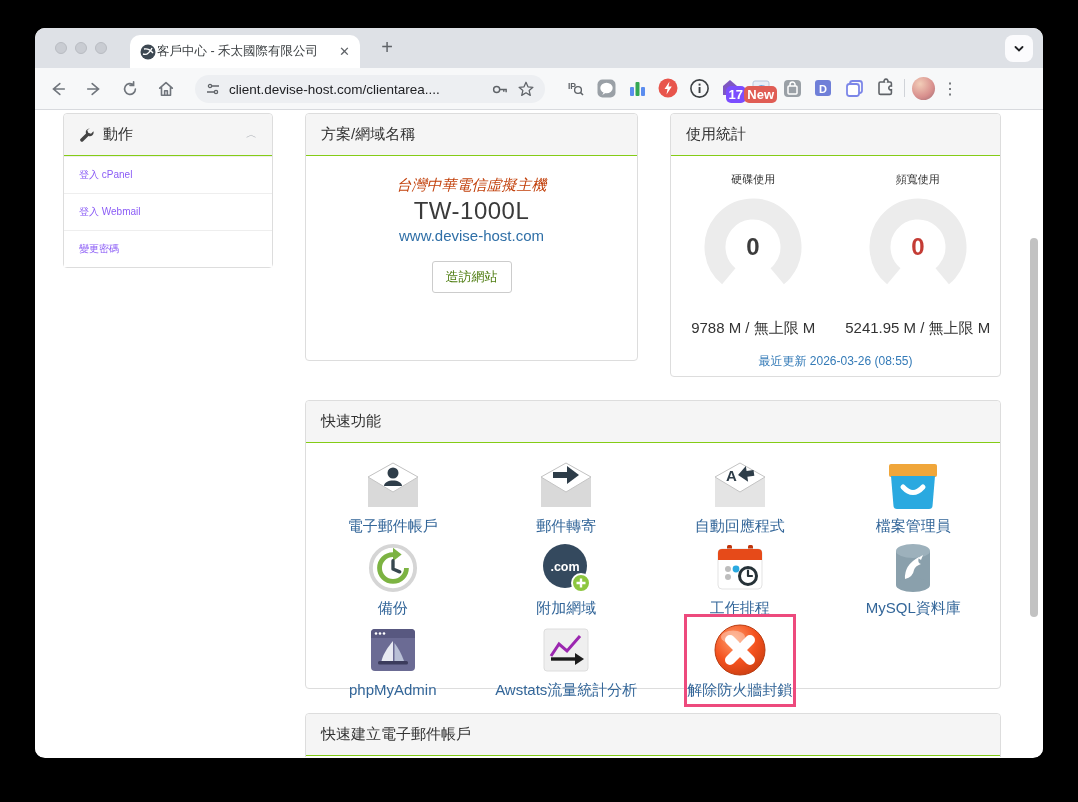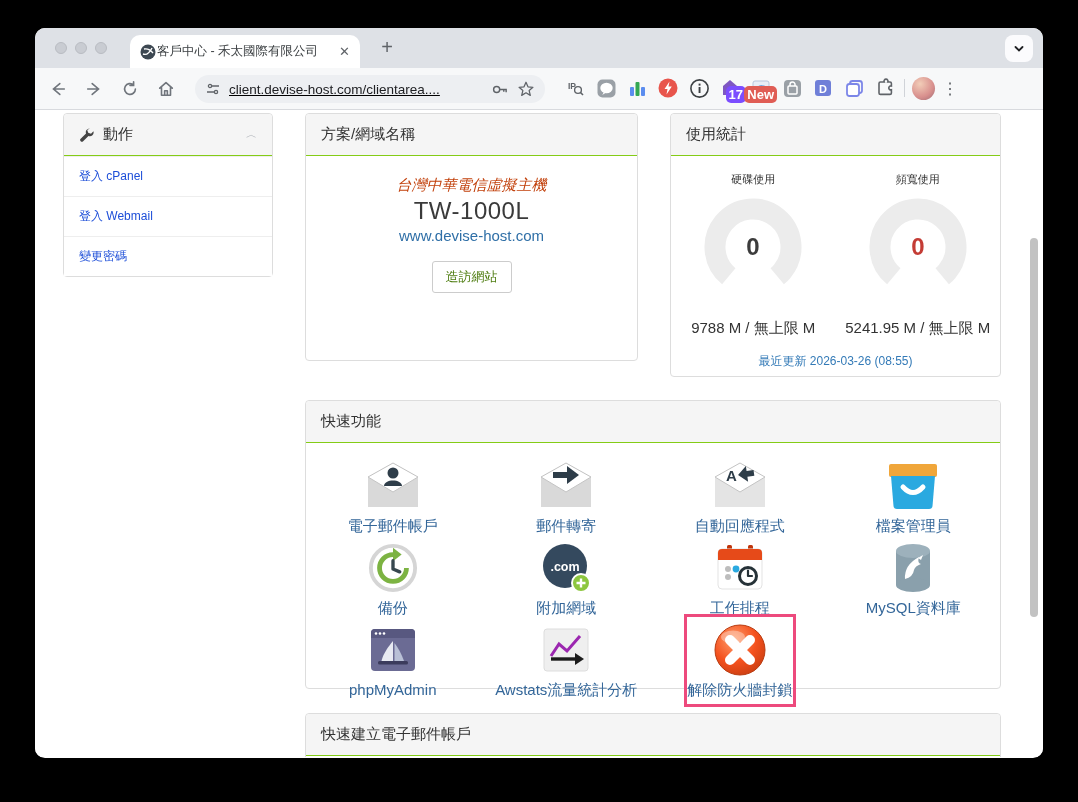--- a/index.html
+++ b/index.html
@@ -21,42 +21,42 @@
   .tab-search { position:absolute; right:10px; top:7px; width:28px; height:27px; background:#fbfbfd;
                 border-radius:8px; display:flex; align-items:center; justify-content:center; color:#202124; font-size:12px; }
 
   
   .toolbar { position:relative; height:42px; background:#f7f8f9; border-bottom:1px solid #d8dade;
              display:flex; align-items:center; }
   .nav-ic { width:26px; height:26px; margin-left:10px; display:flex; align-items:center; justify-content:center;
             color:#70757c; font-size:17px; }
   .nav-ic svg { width:18px; height:18px; stroke:#70757c; fill:none; stroke-width:1.8; }
   .omnibox { position:absolute; left:160px; top:7px; width:350px; height:28px; background:#edeff2;
-             border-radius:14px; display:flex; align-items:center; padding:0 10px;text-decoration:underline; }
+             border-radius:14px; display:flex; align-items:center; padding:0 10px; }
   .omni-url { font-size:13.5px; color:#202124; flex:1; margin-left:8px; white-space:nowrap; overflow:hidden; }
   .ext-row { position:absolute; left:528px; top:8px; display:flex; align-items:center; gap:7px; }
   .ext { width:24px; height:24px; display:flex; align-items:center; justify-content:center; position:relative; }
   .badge { position:absolute; bottom:-3px; right:-4px; font-size:13px; color:#fff; border-radius:5px;
            padding:1px 3px; font-weight:bold; }
   .sep { width:1px; height:18px; background:#d0d3d8; }
   .avatar { width:23px; height:23px; border-radius:50%;
             background:radial-gradient(circle at 35% 30%, #f2cdb8, #d88f8d 60%, #9c6b74); }
   .dots { font-size:16px; color:#5f6368; letter-spacing:0; }
 
   
   .content { position:relative; height:647px; background:#fff; overflow:hidden; }
   .card { position:absolute; background:#fff; border:1px solid #ddd; border-radius:4px; }
   .card-h { background:#f5f5f5; border-bottom:1px solid #84cc16; border-radius:4px 4px 0 0;
             padding:11px 15px; font-size:15px; color:#333; }
 
   
   .side { left:28px; top:3px; width:210px; }
   .side-h { display:flex; align-items:center; gap:9px; }
   .side-h .chev { margin-left:auto; color:#aeb2b8; font-size:11px; }
-  .side-item { padding:11px 15px; font-size:12px; color:#1d4ed8; border-top:1px solid #eee; background:#fff; cursor:pointer; }
+  .side-item { padding:11px 15px; font-size:10px; color:#8b5cf6; border-top:1px solid #eee; background:#fff; cursor:pointer; }
 
   
   .plan { left:270px; top:3px; width:333px; height:248px; }
   .plan-body { text-align:center; padding-top:20px; }
   .plan-name { font-family:"Liberation Serif", serif; font-style:italic; font-size:15px; color:#c2410c; }
   .plan-code { font-size:24px; color:#3a3a3a; margin-top:2px; letter-spacing:.5px; }
   .plan-domain { font-size:15px; color:#2f6fa7; margin-top:2px; cursor:pointer; }
   .visit-btn { display:inline-block; margin-top:17px; padding:6px 13px; border:1px solid #ccc; border-radius:3px;
                background:#fff; font-size:13px; color:#4d7c0f; cursor:pointer; }
 

